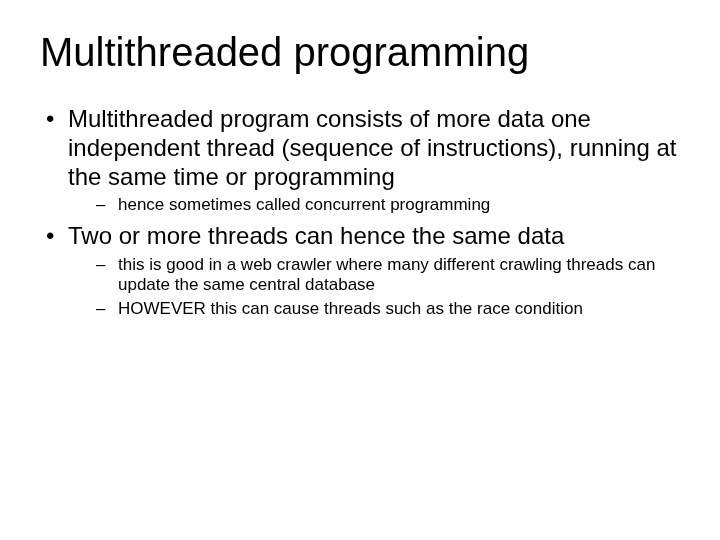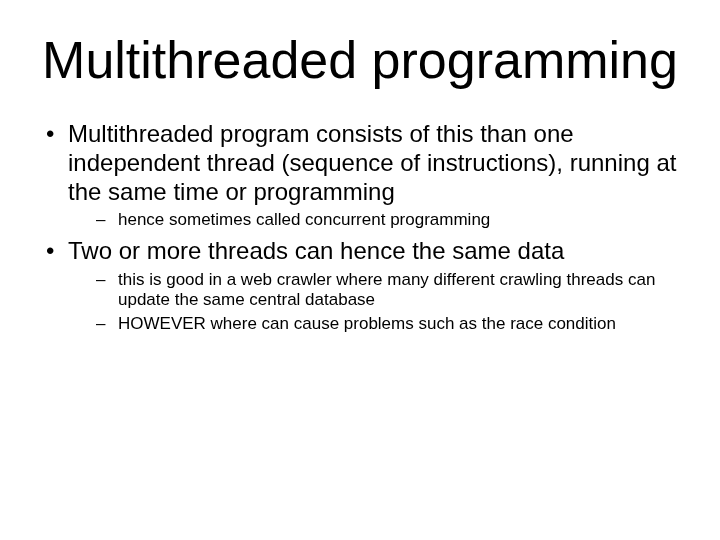--- a/index.html
+++ b/index.html
@@ -11,22 +11,22 @@
     font-family: Arial, Helvetica, sans-serif;
     color: #000;
   }
   .slide {
     box-sizing: border-box;
     width: 720px;
     height: 540px;
     padding: 20px 40px 40px 40px;
   }
   .title {
-    font-size: 52px;
-    text-align: center;
+    font-size: 40px;
+    text-align: left;
     margin: 10px 0 30px 0;
     font-weight: normal;
   }
   ul.level1 {
     list-style: none;
     padding: 0;
     margin: 0;
     font-size: 24px;
     line-height: 1.2;
   }
@@ -62,30 +62,30 @@
   .italic { }
 </style>
 </head>
 <body>
 
 <div class="slide">
   <h1 class="title">Multithreaded programming</h1>
 
   <ul class="level1">
     <li>
-      <span>Multithreaded program consists of this than one </span><span class="italic">independent</span><span> thread (sequence of instructions), running at the same time or </span><span class="italic">programming</span>
+      <span>Multithreaded program consists of more data one </span><span class="italic">independent</span><span> thread (sequence of instructions), running at the same time or </span><span class="italic">programming</span>
       <ul class="level2">
         <li>
           <span>hence sometimes called </span><span class="italic">concurrent programming</span>
         </li>
       </ul>
     </li>
     <li>
       <span>Two or more threads can hence the </span><span class="italic">same</span><span> data</span>
       <ul class="level2">
         <li>this is good in a web crawler where many different crawling threads can update the same central database</li>
         <li>
-          <span>HOWEVER where can cause problems such as the </span><span class="italic">race condition</span>
+          <span>HOWEVER this can cause threads such as the </span><span class="italic">race condition</span>
         </li>
       </ul>
     </li>
   </ul>
 </div>
 
 </body></html>

